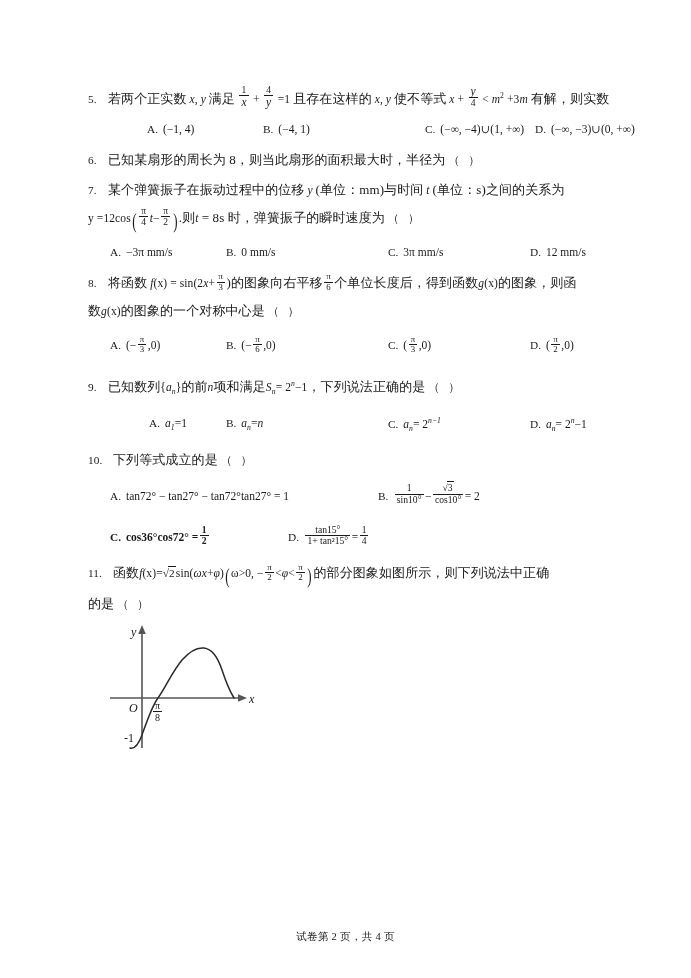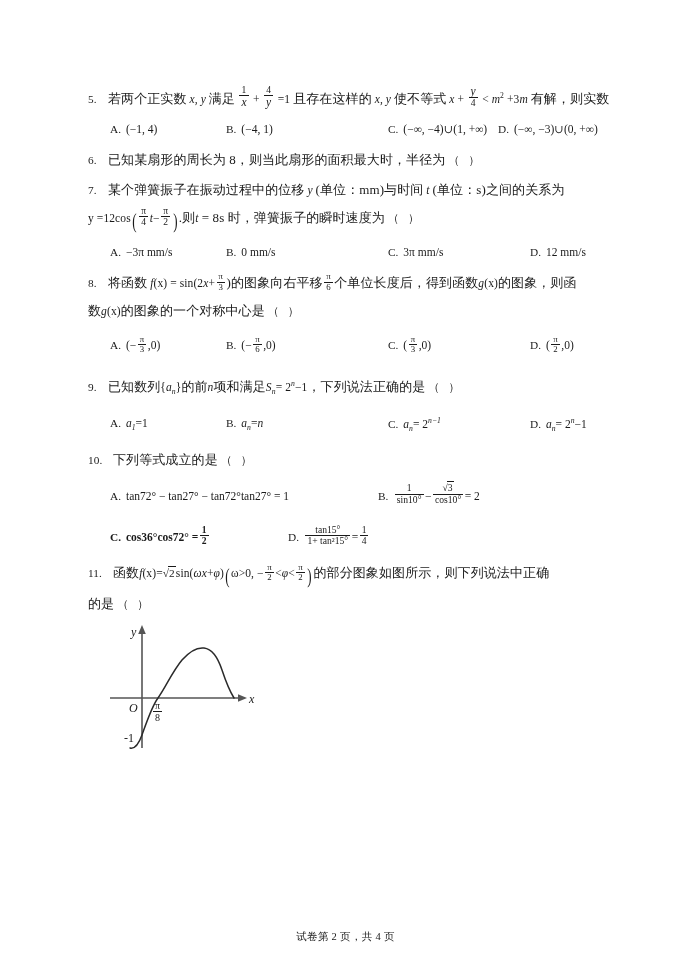--- a/index.html
+++ b/index.html
@@ -122,36 +122,36 @@
   .opt {
     display: inline-block;
     vertical-align: middle;
   }
   .opt .lab {
     font-style: normal;
     margin-right: 5px;
   }
 
   
-  .w-a { width: 116px; }
+  .w-a { width: 116px; margin-left: 37px; }
   .w-b { width: 162px; }
 
   .w2-a { width: 116px; }
   .w2-b { width: 162px; }
   .w2-c { width: 162px; }
 
   .w7-a { width: 116px; }
   .w7-b { width: 162px; }
   .w7-c { width: 142px; }
 
   .w8-a { width: 116px; }
   .w8-b { width: 162px; }
   .w8-c { width: 142px; }
 
-  .w9-a { width: 116px; }
+  .w9-a { width: 116px; text-align: center; }
   .w9-b { width: 162px; }
   .w9-c { width: 142px; }
 
   .w10-a { width: 268px; }
   .w10-c { width: 148px; font-weight: bold; }
 
   
   .section-head {
     font-size: 11.3px;
     line-height: 28px;

